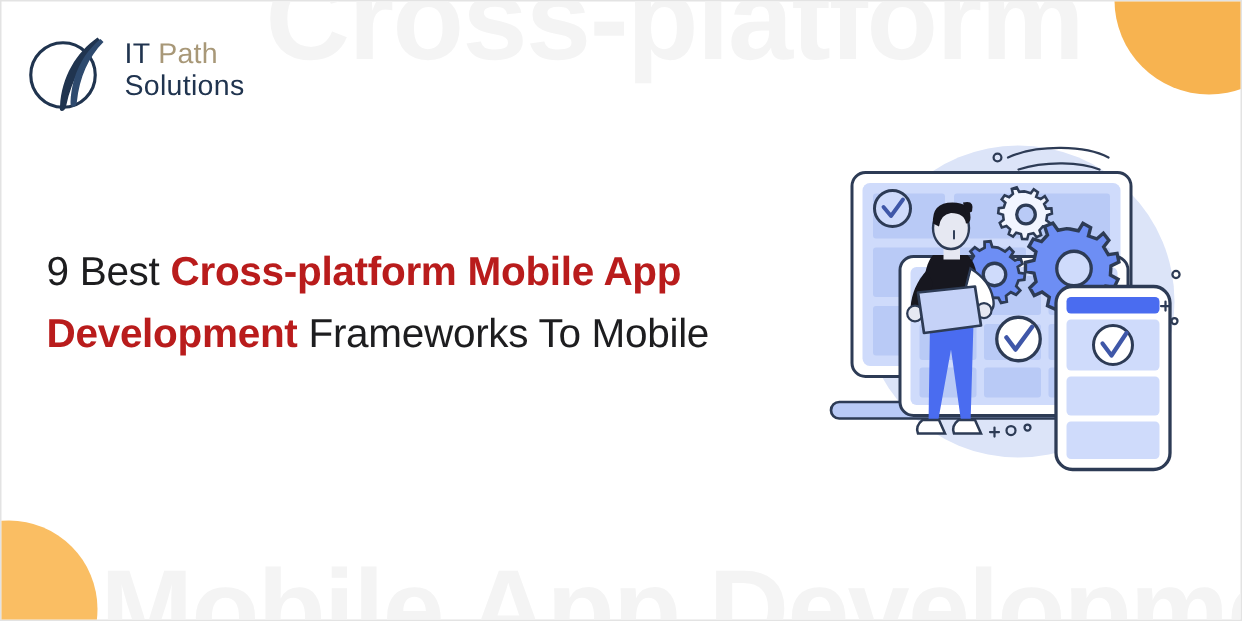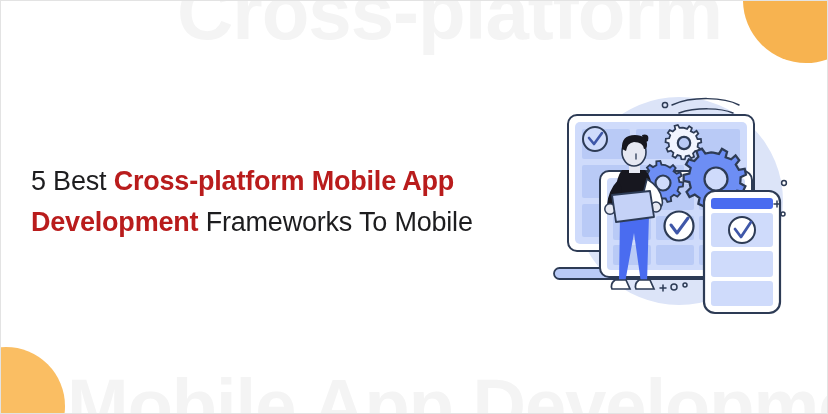--- a/index.html
+++ b/index.html
@@ -114,22 +114,35 @@
 
 <div id="canvas">
 
   <div class="watermark" id="wm-top">Cross-platform</div>
 
   <div class="watermark" id="wm-bottom">Mobile App Development</div>
 
   <div class="blob" id="blob-tr"></div>
   <div class="blob" id="blob-bl"></div>
 
-
-  <h1 id="headline"><span>5 Best </span><b>Cross-platform Mobile App Development</b><span> Frameworks To Mobile</span></h1>
+  <div id="logo">
+    <span>
+      <svg id="logo-mark" viewBox="0 0 56 58" xmlns="http://www.w3.org/2000/svg">
+        <circle cx="24" cy="31" r="21.5" fill="none" stroke="#20344f" stroke-width="2.1"></circle>
+        <path d="M47 6 C33 16 23 32 22 52 C21 56 25 56 26 52 C30 33 39 18 49 8 Z" fill="#20344f"></path>
+        <path d="M49 7 C38 16 30 30 29 49 C28.6 53 32.6 53.4 33.2 49.4 C35 32 41 19 51 9 Z" fill="#2e4a6e"></path>
+      </svg>
+    </span>
+    <span id="logo-words">
+      <span class="logo-it">IT </span><span class="logo-path">Path</span>
+      <span class="logo-solutions">Solutions</span>
+    </span>
+  </div>
+
+  <h1 id="headline"><span>9 Best </span><b>Cross-platform Mobile App Development</b><span> Frameworks To Mobile</span></h1>
 
   <div id="illus">
     <svg viewBox="0 0 258 236" xmlns="http://www.w3.org/2000/svg">
 
       <circle cx="133" cy="118" r="104" fill="#dce4f8"></circle>
 
       <g stroke="#2d3b55" fill="none" stroke-width="1.5" stroke-linecap="round">
         <path d="M126 22 C146 13 178 14 193 22"></path>
         <path d="M133 30 C151 24 175 25 187 30"></path>
         <circle cx="119" cy="22" r="2.6" fill="none"></circle>

